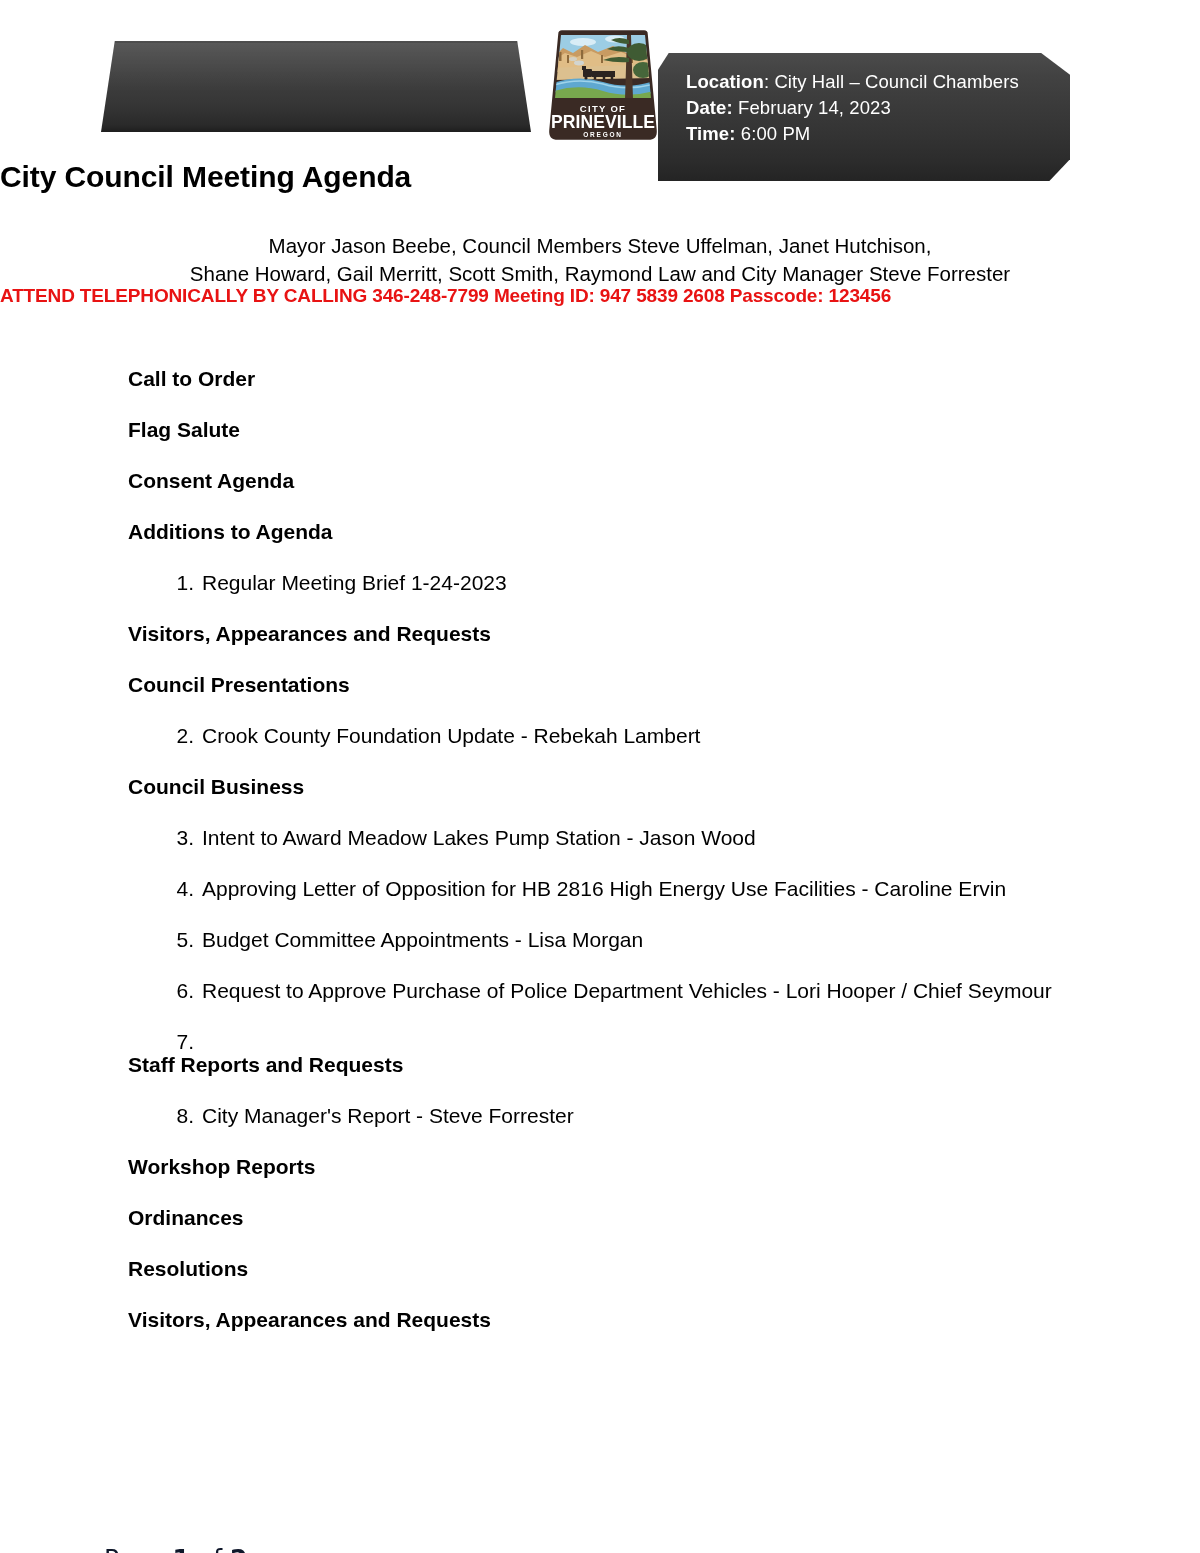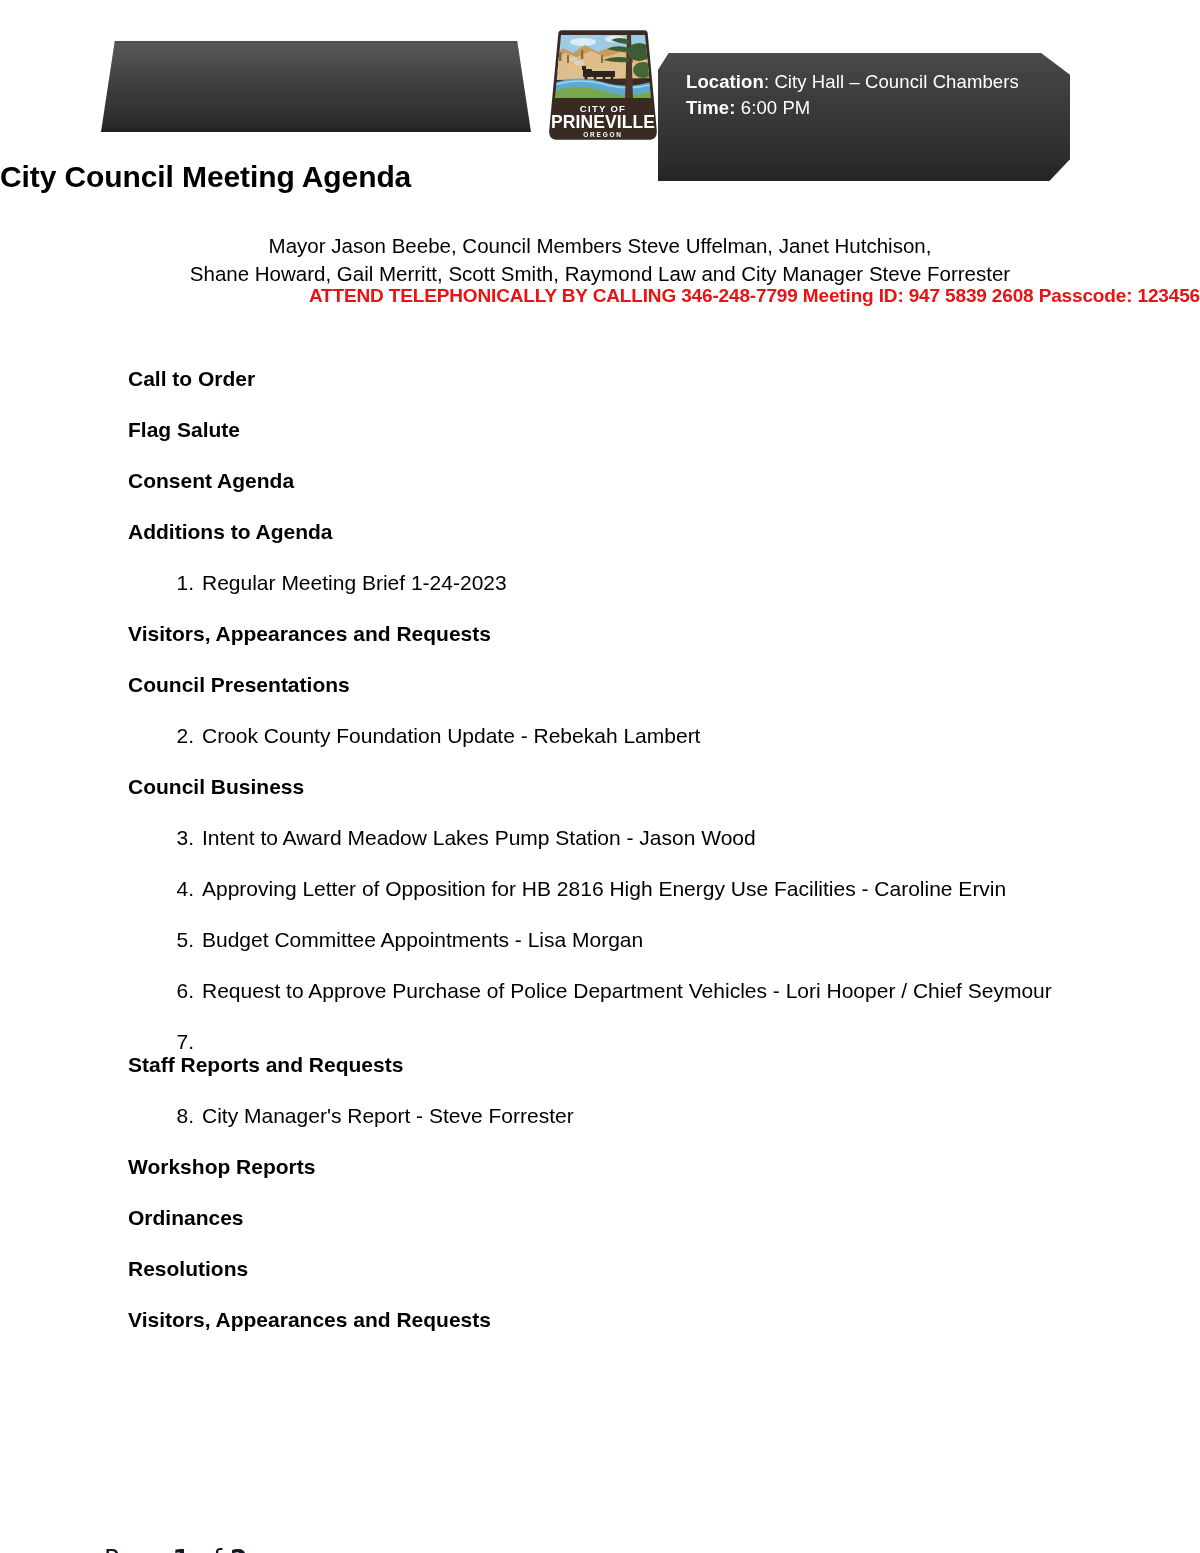--- a/index.html
+++ b/index.html
@@ -105,21 +105,21 @@
     width: 1200px;
     text-align: center;
     font-size: 20.5px;
     line-height: 28px;
   }
   #phone-line {
     position: absolute;
     left: 0;
     top: 285px;
     width: 1200px;
-    text-align: right;
+    text-align: left;
     font-size: 19px;
     font-weight: bold;
     color: #e81313;
     letter-spacing: -0.15px;
   }
 
   
   #agenda-body {
     position: absolute;
     left: 0;
@@ -234,20 +234,23 @@
       <text x="60" y="90" text-anchor="middle" fill="#ffffff" font-family="Liberation Sans, sans-serif" font-size="9.5" font-weight="bold" letter-spacing="1.3">CITY OF</text>
       <text x="60" y="106" text-anchor="middle" fill="#ffffff" font-family="Liberation Sans, sans-serif" font-size="17.5" font-weight="bold" letter-spacing="0.1">PRINEVILLE</text>
       <text x="60" y="115" text-anchor="middle" fill="#ffffff" font-family="Liberation Sans, sans-serif" font-size="6.5" font-weight="bold" letter-spacing="1.8">OREGON</text>
     </svg>
   </div>
 
   <div class="plaque" id="info-plaque">
     <div id="info-plaque-text">
       <div>
         <span class="lbl">Location</span><span class="val">: </span><span class="val">City Hall – Council Chambers</span>
+      </div>
+      <div>
+        <span class="lbl">Date:</span><span class="val"> February 14, 2023</span>
       </div>
       <div>
         <span class="lbl">Time:</span><span class="val"> 6:00 PM</span>
       </div>
     </div>
   </div>
 </div>
 
 <div id="doc-title">City Council Meeting Agenda</div>
 

